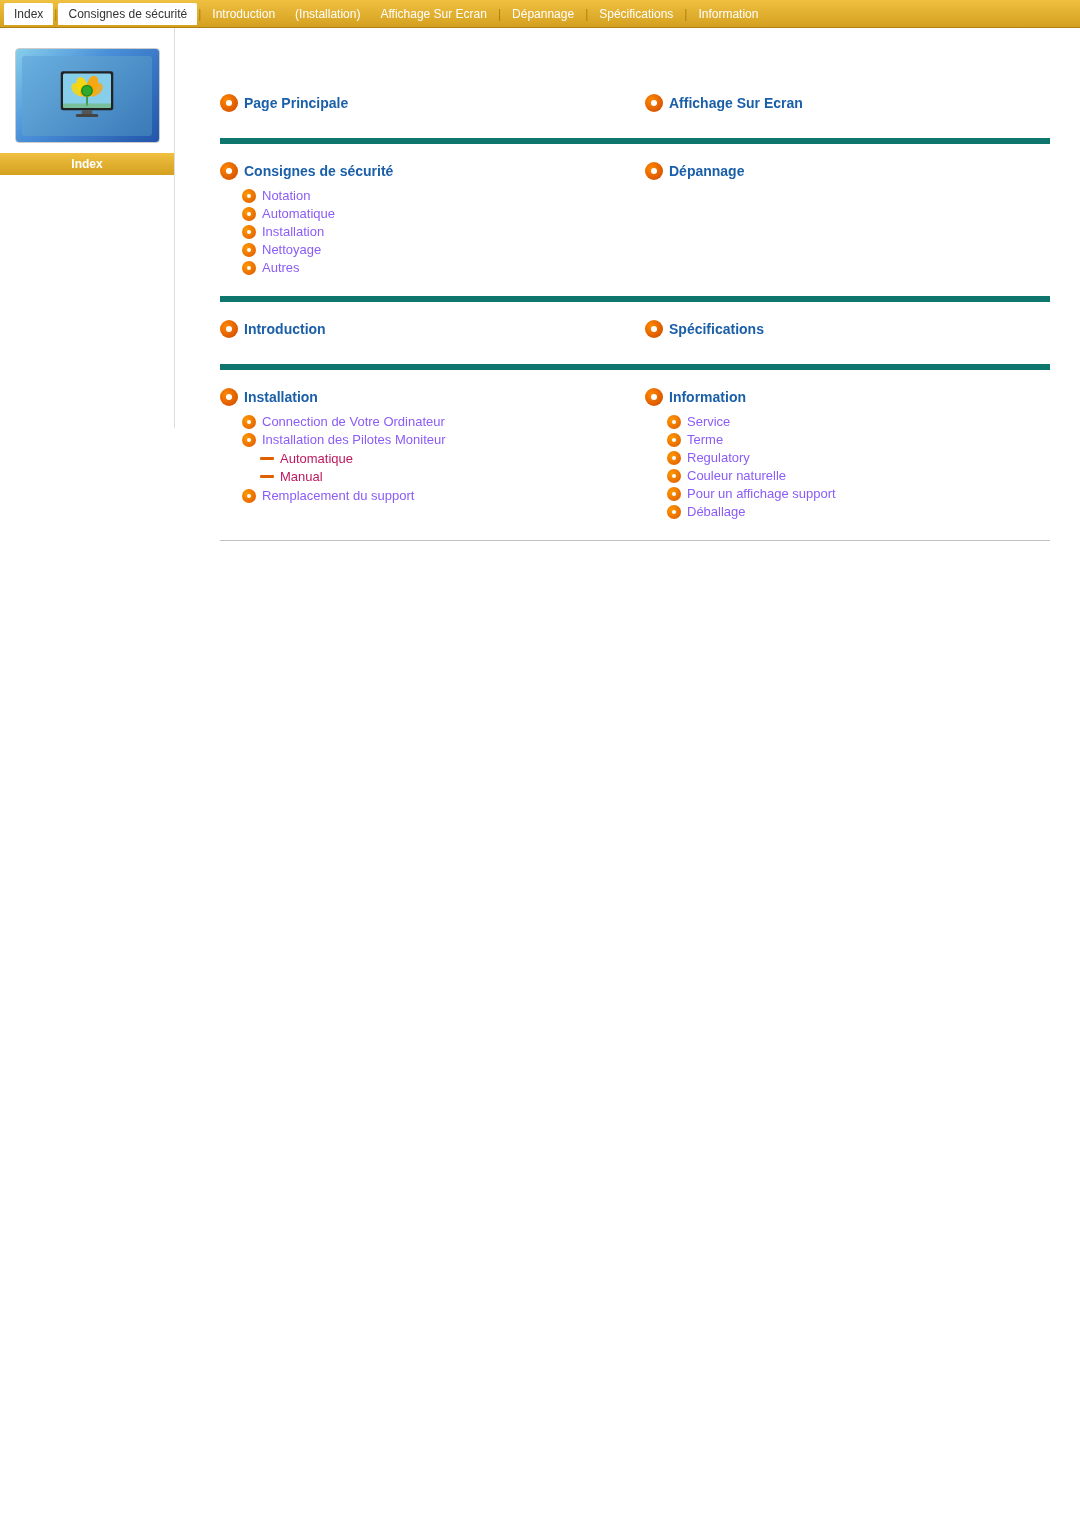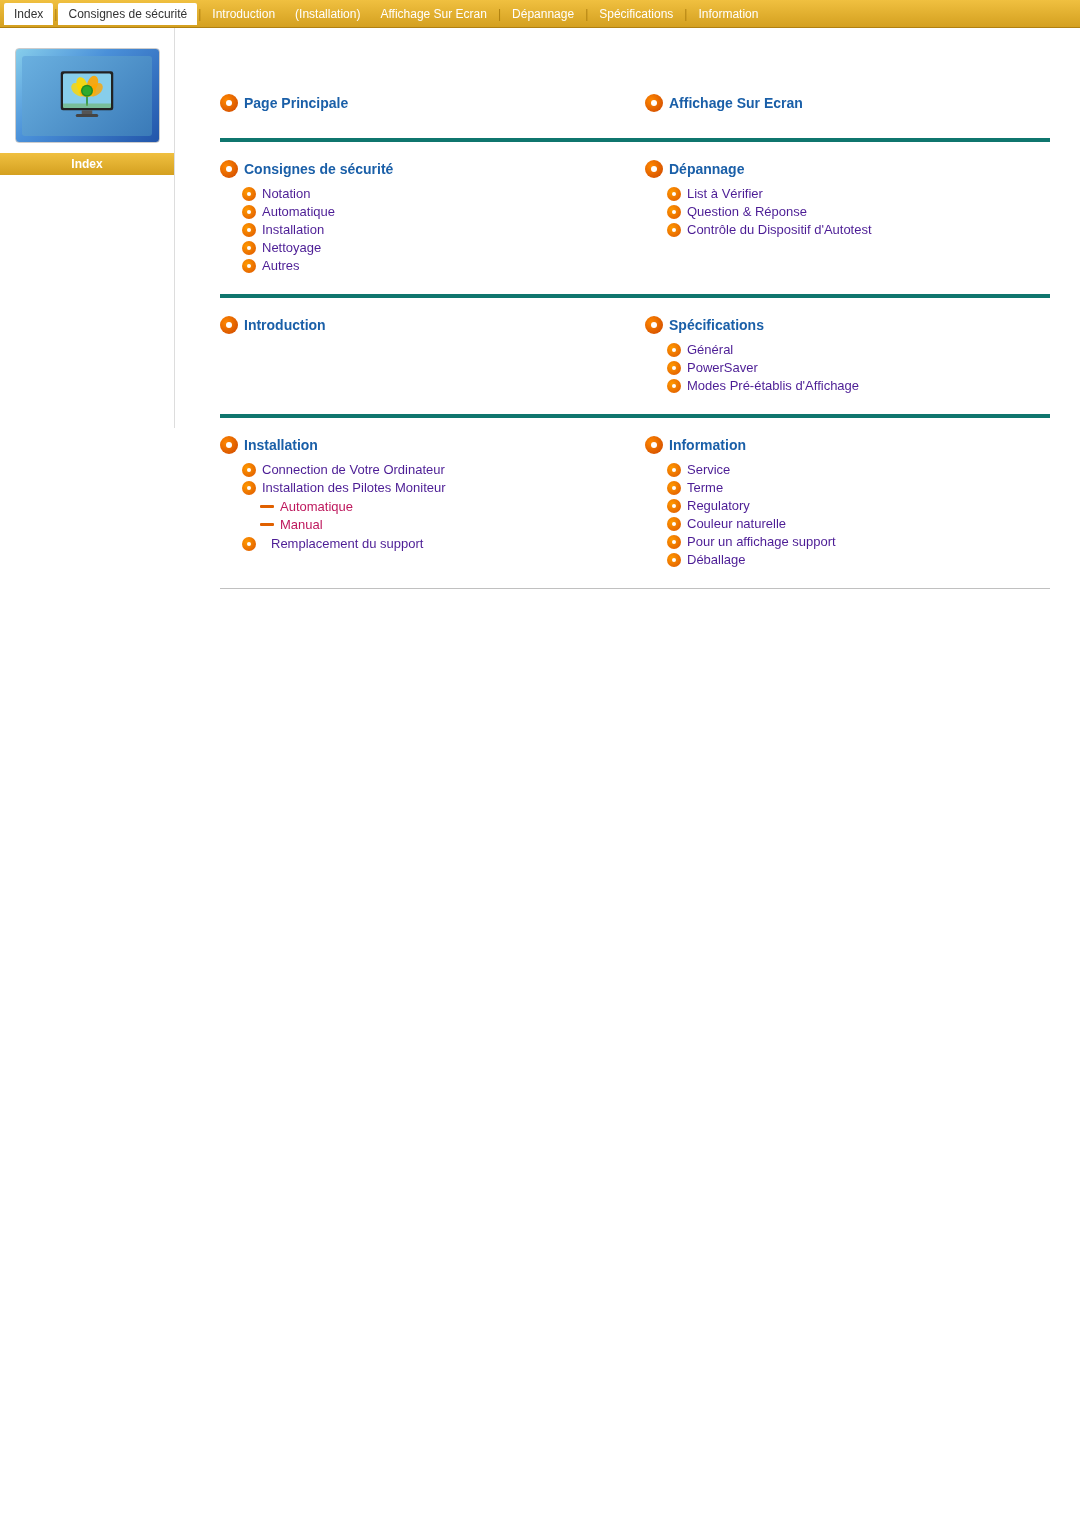--- a/index.html
+++ b/index.html
@@ -95,21 +95,21 @@
 
     
     .content-grid {
       display: grid;
       grid-template-columns: 1fr 1fr;
       gap: 0;
     }
 
     .section-col {
       padding: 18px 20px 18px 0;
-      border-bottom: 4px solid #0f766e;
+      border-bottom: 6px solid #0f766e;
     }
     .section-col:first-child {
       padding-right: 30px;
     }
 
     
     .section-header {
       display: flex;
       align-items: center;
       margin-bottom: 8px;
@@ -127,21 +127,21 @@
       margin-left: 22px;
       margin-top: 4px;
     }
     .sub-item {
       display: flex;
       align-items: center;
       margin-bottom: 3px;
       cursor: pointer;
     }
     .sub-item-link {
-      color: #4c1d95;
+      color: #8b5cf6;
       font-size: 13px;
       text-decoration: none;
       cursor: pointer;
     }
 
     
     .sub-sub-items {
       margin-left: 18px;
     }
     .sub-sub-item {
@@ -317,76 +317,36 @@
         </div>
       </div>
     </div>
     <div class="section-col col-right">
       <div class="section-header">
         <div class="icon-circle-main">
             <div class="icon-dot"></div>
           </div>
         <a class="section-header-link">Dépannage</a>
       </div>
-      <div class="sub-items">
-        <div class="sub-item">
-          <div class="icon-circle-sub">
-              <div class="icon-dot-small"></div>
-            </div>
-          <a class="sub-item-link">List à Vérifier</a>
-        </div>
-        <div class="sub-item">
-          <div class="icon-circle-sub">
-              <div class="icon-dot-small"></div>
-            </div>
-          <a class="sub-item-link">Question &amp; Réponse</a>
-        </div>
-        <div class="sub-item">
-          <div class="icon-circle-sub">
-              <div class="icon-dot-small"></div>
-            </div>
-          <a class="sub-item-link">Contrôle du Dispositif d'Autotest</a>
-        </div>
-      </div>
     </div>
 
     <div class="section-col col-left">
       <div class="section-header">
         <div class="icon-circle-main">
             <div class="icon-dot"></div>
           </div>
         <a class="section-header-link">Introduction</a>
       </div>
     </div>
     <div class="section-col col-right">
       <div class="section-header">
         <div class="icon-circle-main">
             <div class="icon-dot"></div>
           </div>
         <a class="section-header-link">Spécifications</a>
-      </div>
-      <div class="sub-items">
-        <div class="sub-item">
-          <div class="icon-circle-sub">
-              <div class="icon-dot-small"></div>
-            </div>
-          <a class="sub-item-link">Général</a>
-        </div>
-        <div class="sub-item">
-          <div class="icon-circle-sub">
-              <div class="icon-dot-small"></div>
-            </div>
-          <a class="sub-item-link">PowerSaver</a>
-        </div>
-        <div class="sub-item">
-          <div class="icon-circle-sub">
-              <div class="icon-dot-small"></div>
-            </div>
-          <a class="sub-item-link">Modes Pré-établis d'Affichage</a>
-        </div>
       </div>
     </div>
 
     <div class="section-col col-left" style="border-bottom: none;">
       <div class="section-header">
         <div class="icon-circle-main">
             <div class="icon-dot"></div>
           </div>
         <a class="section-header-link">Installation</a>
       </div>
@@ -406,21 +366,21 @@
         <div class="sub-items sub-sub-items">
           <div class="sub-sub-item">
             <div class="icon-dash"></div>
             <a class="sub-sub-item-link">Automatique</a>
           </div>
           <div class="sub-sub-item">
             <div class="icon-dash"></div>
             <a class="sub-sub-item-link">Manual</a>
           </div>
         </div>
-        <div class="sub-item" style="margin-top:4px;gap:9px;">
+        <div class="sub-item" style="margin-top:4px;">
           <div class="icon-circle-sub">
               <div class="icon-dot-small"></div>
             </div>
           <a class="sub-item-link">Remplacement du support</a>
         </div>
       </div>
     </div>
     <div class="section-col col-right" style="border-bottom: none;">
       <div class="section-header">
         <div class="icon-circle-main">

